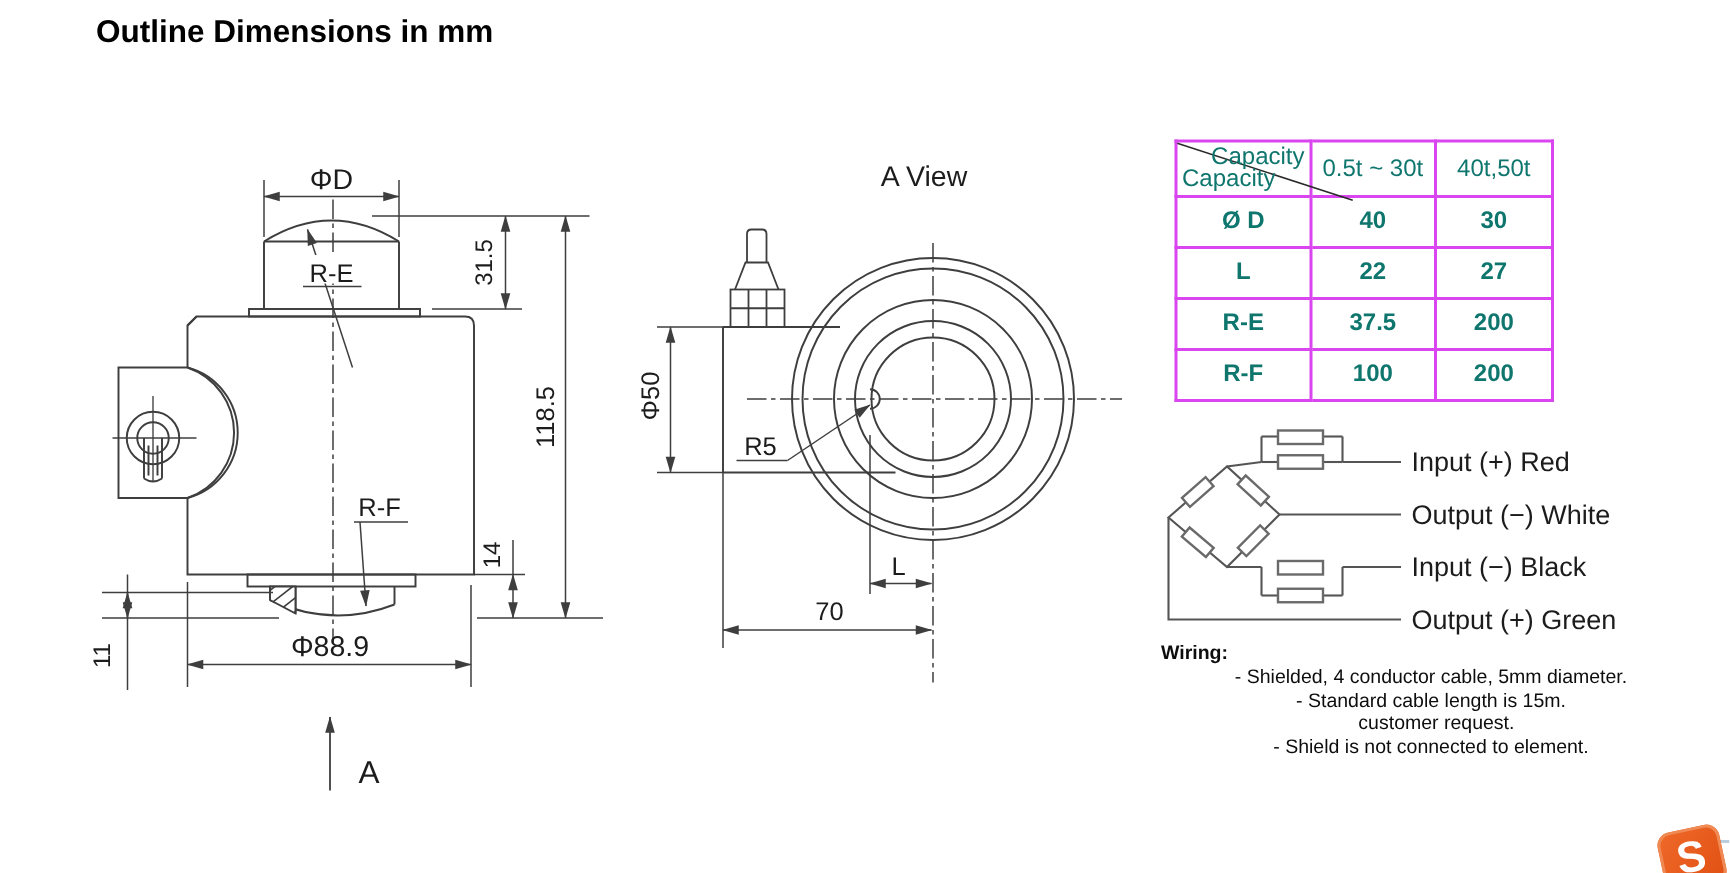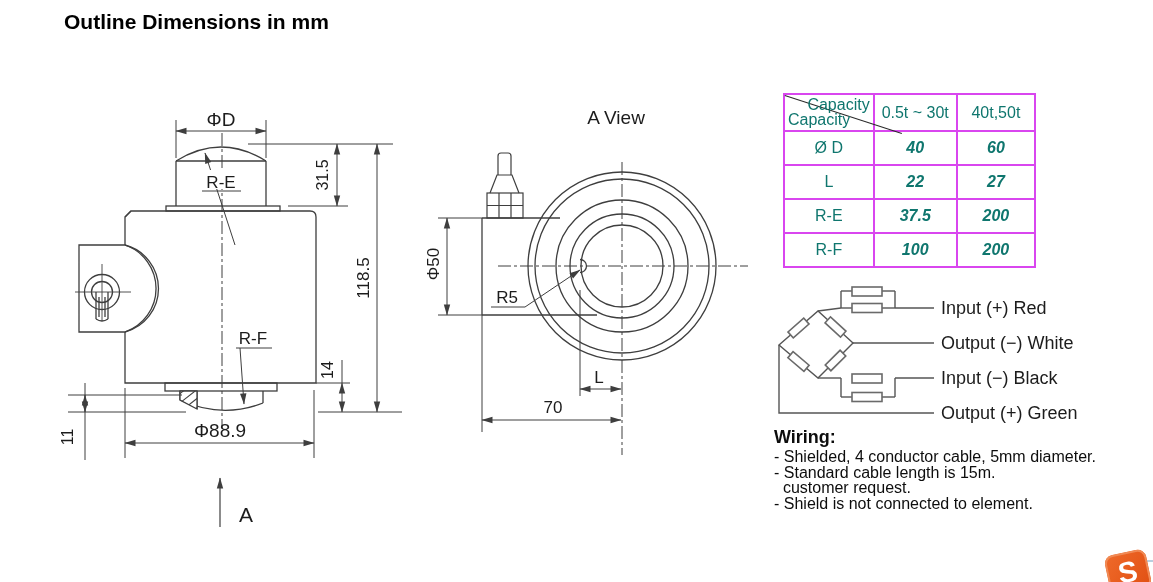--- a/index.html
+++ b/index.html
@@ -21,27 +21,27 @@
   .dim-table .c1{width:113px;}
   .dim-table .c2{width:99px;}
   .dim-table .c3{width:86px;margin-top:40px;}
   .dim-table tr{height:34px;}
   .dim-table tr.hdr{height:35px;}
   .corner-cell{position:relative;height:35px;}
   .corner-line{position:absolute;left:0;top:0;width:123px;height:0;border-top:1.5px solid #2a2a2a;
                transform:rotate(18deg);transform-origin:0 0;}
   .corner-top{position:absolute;right:3px;top:1px;font-size:16px;}
   .corner-bottom{position:absolute;left:3px;bottom:1px;font-size:16px;}
-  .val{font-weight:bold;font-size:15px;font-style:italic;}
-  .rowlab{font-weight:normal;font-size:15px;}
+  .val{font-weight:bold;font-size:15px;}
+  .rowlab{font-weight:bold;font-size:15px;}
 
   
   .notes{position:absolute;left:774px;top:427px;width:360px;color:#0d0d0d;}
-  .notes .hd{font-weight:bold;font-size:18px;margin-bottom:1px;}
-  .notes .ln{font-size:16px;line-height:15.6px;white-space:pre;}
+  .notes .hd{font-weight:bold;font-size:13px;margin-bottom:1px;}
+  .notes .ln{font-size:13px;line-height:15.6px;white-space:pre;text-align:center;}
 
   
   .logo-line{position:absolute;left:1138px;top:560px;width:15px;height:2px;background:#b9cfdf;}
   .logo{position:absolute;left:1107px;top:552px;width:42px;height:40px;border-radius:9px;
         background:linear-gradient(135deg,#ef6a2a,#e04f12);transform:rotate(-12deg);
         display:flex;align-items:center;justify-content:center;box-shadow:inset 0 0 0 2px #f08a55;}
   .logo span{color:#fff;font-size:29px;font-weight:800;transform:rotate(2deg);line-height:1;}
 </style>
 </head>
 <body>
@@ -288,21 +288,21 @@
           <span class="corner-top">Capacity</span>
           <span class="corner-bottom">Capacity</span>
         </div>
       </td>
       <td class="c2">0.5t ~ 30t</td>
       <td class="c3">40t,50t</td>
     </tr>
     <tr>
       <td class="rowlab">Ø D</td>
       <td class="val">40</td>
-      <td class="val">60</td>
+      <td class="val">30</td>
     </tr>
     <tr>
       <td class="rowlab">L</td>
       <td class="val">22</td>
       <td class="val">27</td>
     </tr>
     <tr>
       <td class="rowlab">R-E</td>
       <td class="val">37.5</td>
       <td class="val">200</td>

